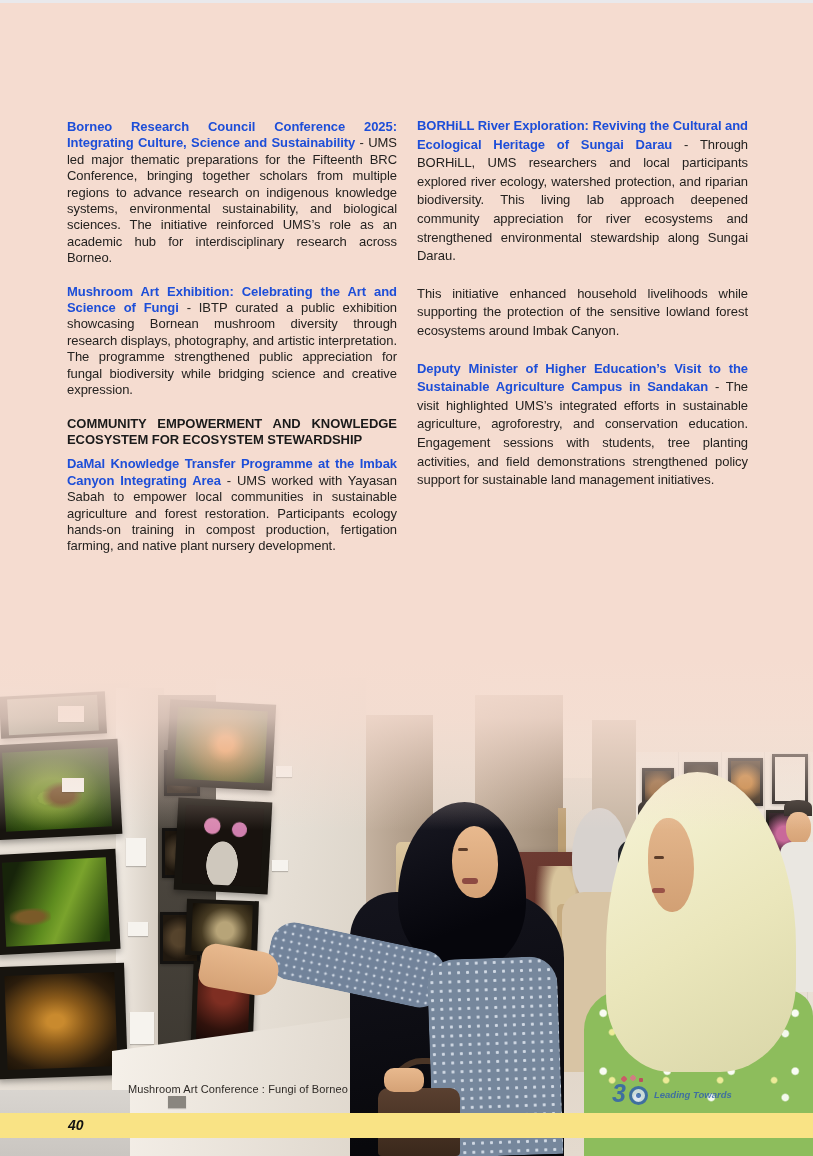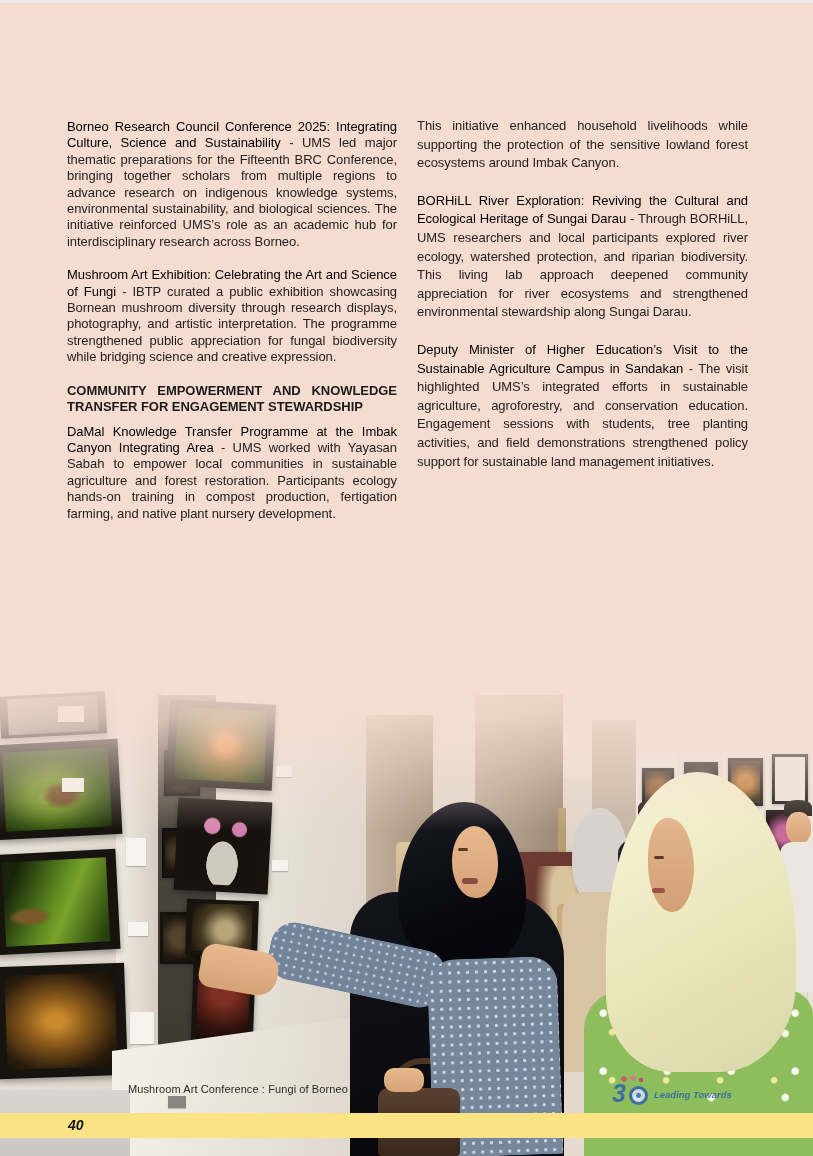--- a/index.html
+++ b/index.html
@@ -14,21 +14,21 @@
   .top-strip{left:0;top:0;width:813px;height:3px;background:#e9e9ec;}
   
   .col{position:absolute;color:#242220;font-size:13px;text-align:justify;letter-spacing:-0.05px;}
   .col-left{left:67px;top:119px;width:330px;line-height:16.4px;}
   .col-right{left:417px;top:117px;width:331px;line-height:18.6px;}
   .col p{margin:0 0 17px 0;}
   .col-right p{margin-bottom:19px;}
   .col p.h{margin:0;font-weight:700;color:#1a1a1a;}
   .col p.after-h{margin-top:8px;}
   .col p:last-child{margin-bottom:0;}
-  .col b{font-weight:400;color:#000000;}
+  .col b{font-weight:700;color:#1d4ed8;}
   
   .photo{position:absolute;left:0;top:660px;width:813px;height:496px;overflow:hidden;
     background:linear-gradient(180deg,#ece2d7 0%,#ddd1c4 45%,#e4dace 100%);}
   .photo *{position:absolute;}
   
   .photo .fade{left:0;top:0;width:813px;height:170px;z-index:40;pointer-events:none;
     background:linear-gradient(180deg,rgba(245,220,208,1) 0%,rgba(245,220,208,.82) 34%,rgba(245,220,208,0) 100%);}
   
   .ceiling{left:480px;top:0;width:333px;height:118px;background:linear-gradient(180deg,#f4ece1,#ecdfd2);}
   .pillar{background:linear-gradient(90deg,#c9b7a5,#b5a28f 55%,#a6937f);}
@@ -59,27 +59,27 @@
   .footer-title{left:0;top:6px;width:813px;text-align:center;font-size:12px;font-weight:600;font-style:italic;}
 </style>
 </head>
 <body>
 
 <div class="abs top-strip"></div>
 
 <div class="col col-left">
   <p><b>Borneo Research Council Conference 2025: Integrating Culture, Science and Sustainability</b><span> - UMS led major thematic preparations for the Fifteenth BRC Conference, bringing together scholars from multiple regions to advance research on indigenous knowledge systems, environmental sustainability, and biological sciences. The initiative reinforced UMS’s role as an academic hub for interdisciplinary research across Borneo.</span></p>
   <p><b>Mushroom Art Exhibition: Celebrating the Art and Science of Fungi</b><span> - IBTP curated a public exhibition showcasing Bornean mushroom diversity through research displays, photography, and artistic interpretation. The programme strengthened public appreciation for fungal biodiversity while bridging science and creative expression.</span></p>
-  <p class="h">COMMUNITY EMPOWERMENT AND KNOWLEDGE TRANSFER FOR ENGAGEMENT STEWARDSHIP</p>
+  <p class="h">COMMUNITY EMPOWERMENT AND KNOWLEDGE ECOSYSTEM FOR ECOSYSTEM STEWARDSHIP</p>
   <p class="after-h"><b>DaMal Knowledge Transfer Programme at the Imbak Canyon Integrating Area</b><span> - UMS worked with Yayasan Sabah to empower local communities in sustainable agriculture and forest restoration. Participants ecology hands-on training in compost production, fertigation farming, and native plant nursery development.</span></p>
 </div>
 
 <div class="col col-right">
+  <p><b>BORHiLL River Exploration: Reviving the Cultural and Ecological Heritage of Sungai Darau</b><span> - Through BORHiLL, UMS researchers and local participants explored river ecology, watershed protection, and riparian biodiversity. This living lab approach deepened community appreciation for river ecosystems and strengthened environmental stewardship along Sungai Darau.</span></p>
   <p><span>This initiative enhanced household livelihoods while supporting the protection of the sensitive lowland forest ecosystems around Imbak Canyon.</span></p>
-  <p><b>BORHiLL River Exploration: Reviving the Cultural and Ecological Heritage of Sungai Darau</b><span> - Through BORHiLL, UMS researchers and local participants explored river ecology, watershed protection, and riparian biodiversity. This living lab approach deepened community appreciation for river ecosystems and strengthened environmental stewardship along Sungai Darau.</span></p>
   <p class="after-h"><b>Deputy Minister of Higher Education’s Visit to the Sustainable Agriculture Campus in Sandakan</b><span> - The visit highlighted UMS’s integrated efforts in sustainable agriculture, agroforestry, and conservation education. Engagement sessions with students, tree planting activities, and field demonstrations strengthened policy support for sustainable land management initiatives.</span></p>
 </div>
 
 <div class="photo">
 
   <div class="ceiling"></div>
   <div class="pillar" style="left:355px;top:55px;width:78px;height:360px;"></div>
   <div class="pillar" style="left:475px;top:35px;width:88px;height:385px;background:linear-gradient(90deg,#bfac99,#ab9884 60%,#9c8974);"></div>
   <div class="pillar" style="left:592px;top:60px;width:44px;height:310px;background:#c6b6a4;"></div>
   <div class="seam-wall" style="left:636px;top:92px;width:177px;height:330px;"></div>

